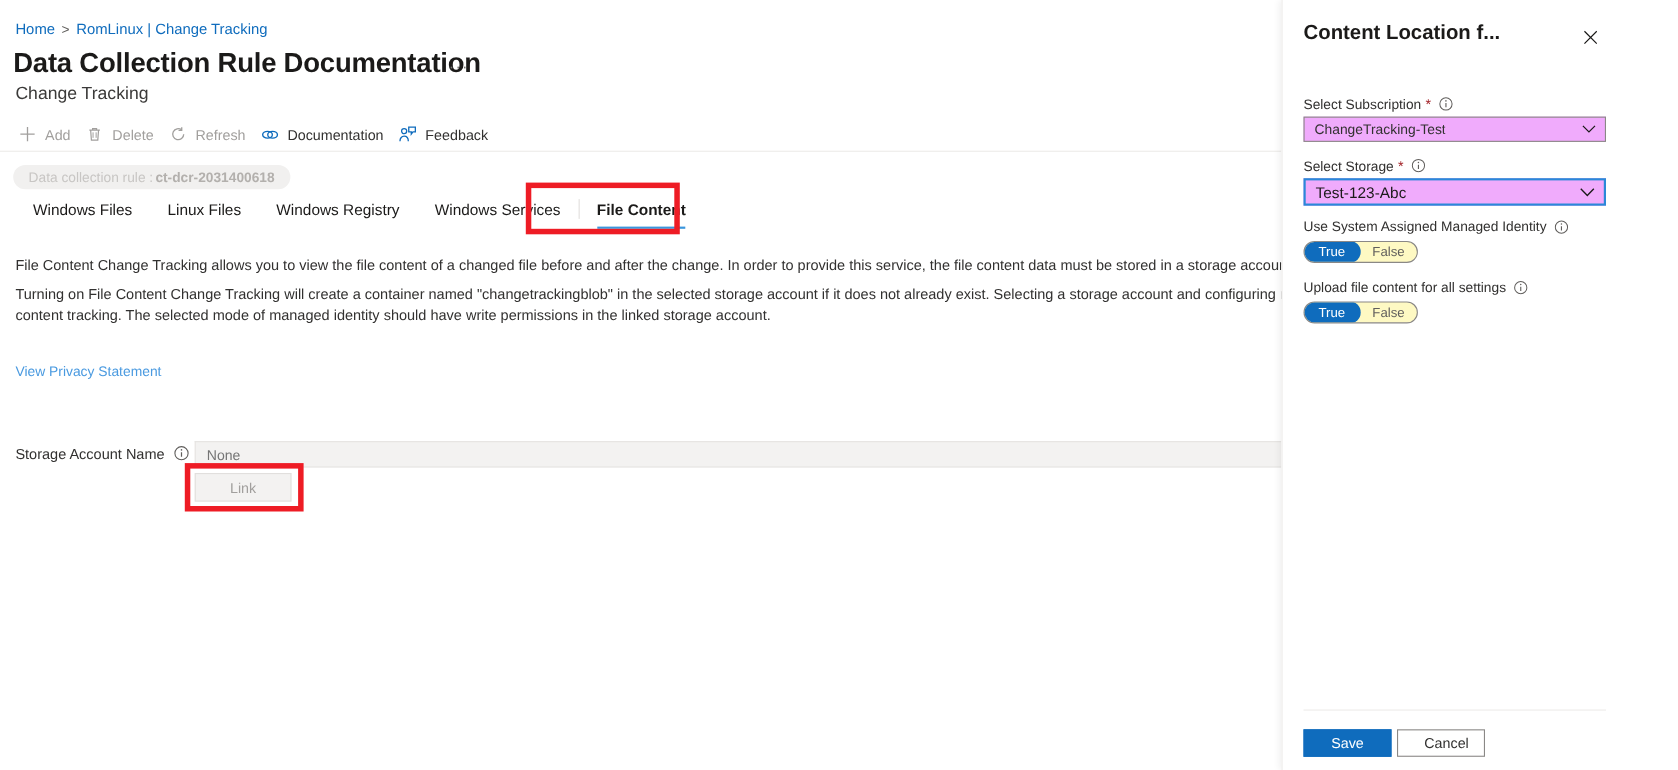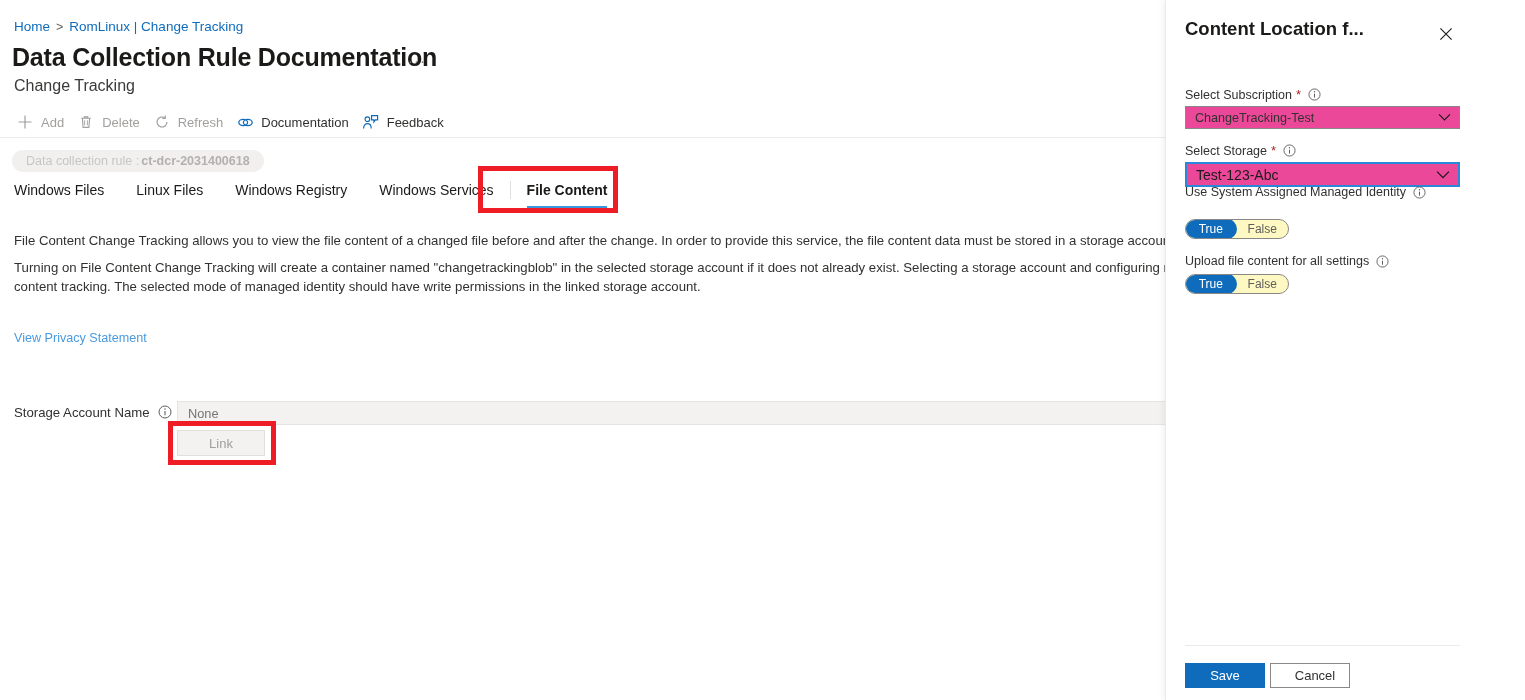--- a/index.html
+++ b/index.html
@@ -128,21 +128,21 @@
   }
   .tab {
     position: relative;
     padding: 0 16px 10px 16px;
     font-size: 14px;
     color: #1b1a19;
     white-space: nowrap;
     cursor: pointer;
     line-height: 20px;
   }
-  .tab:first-child { padding-left: 2px; }
+  .tab:first-child { padding-left: 2px; margin-left: 16px; }
   .tab.active { font-weight: bold; }
   .tab.active::after {
     content: "";
     position: absolute;
     left: 16px; right: 16px; bottom: 2px;
     height: 2.5px;
     background: #3a96dd;
   }
   .tab-sep {
     width: 1px;
@@ -267,21 +267,21 @@
     display: flex;
     align-items: center;
   }
   .p-label .req { color: #a4262c; margin-left: 4px; font-size: 13px; }
   .p-label .p-info { margin-left: 7px; display: inline-flex; }
 
   .p-select {
     position: absolute;
     left: 19px;
     box-sizing: border-box;
-    background: #ec4899;
+    background: #f0abfc;
     border: 1px solid #8a8886;
     display: flex;
     align-items: center;
     justify-content: space-between;
     padding: 0 8px 0 9px;
     cursor: pointer;
   }
   .p-select .sel-text { white-space: nowrap; overflow: hidden; }
   .p-select .chev { color: #1b1a19; display: inline-flex; flex: 0 0 auto; }
 
@@ -510,21 +510,21 @@
   </div>
   <div class="p-select" id="sel-storage">
     <span class="sel-text">Test-123-Abc</span>
     <span class="chev">
       <svg width="14" height="10" viewBox="0 0 13 9">
           <path d="M1 1.4L6.5 7 12 1.4" stroke="#1b1a19" stroke-width="1.15" fill="none"></path>
         </svg>
     </span>
   </div>
 
-  <div class="p-label" style="top:185px;">
+  <div class="p-label" style="top:199px;">
     <span>Use System Assigned Managed Identity</span>
     <span class="p-info">
       <svg width="13" height="13" viewBox="0 0 14 14">
         <circle cx="7" cy="7" r="6" stroke="#605e5c" stroke-width="1" fill="none"></circle>
         <path d="M7 6.1v4.2" stroke="#605e5c" stroke-width="1.1"></path>
         <circle cx="7" cy="4" r="0.75" fill="#605e5c"></circle>
       </svg>
     </span>
   </div>
   <div class="toggle" style="top:219px;">

